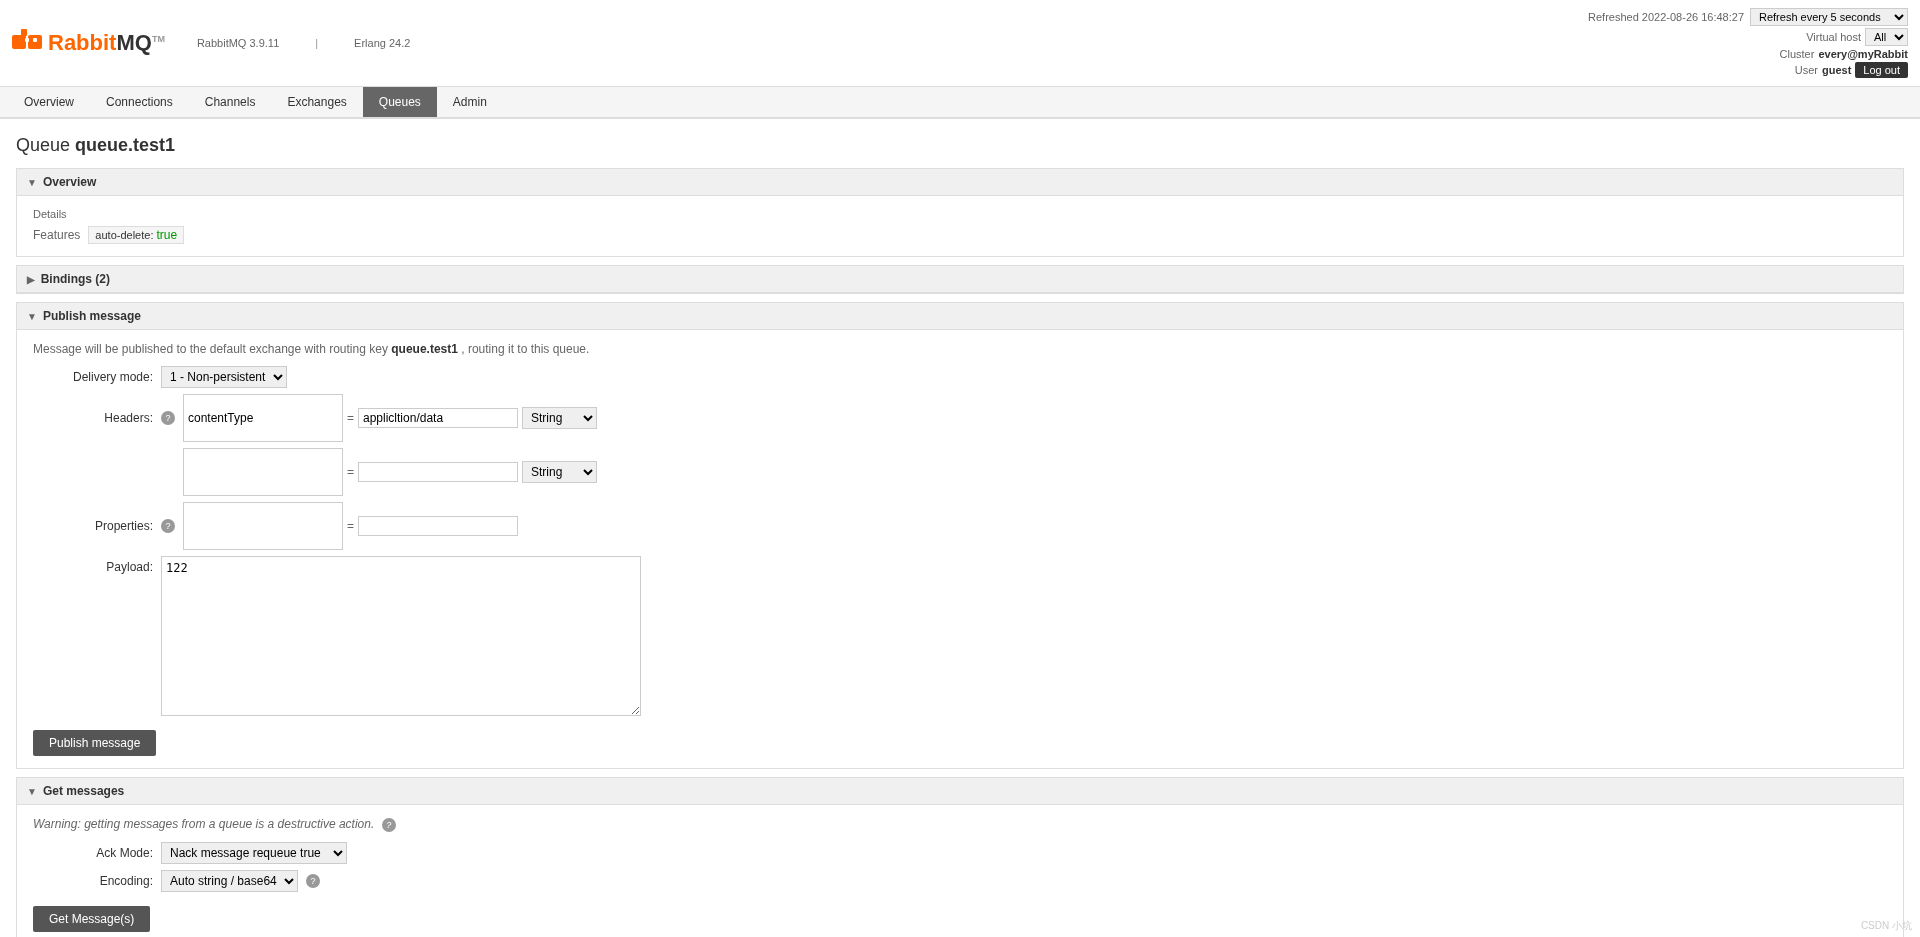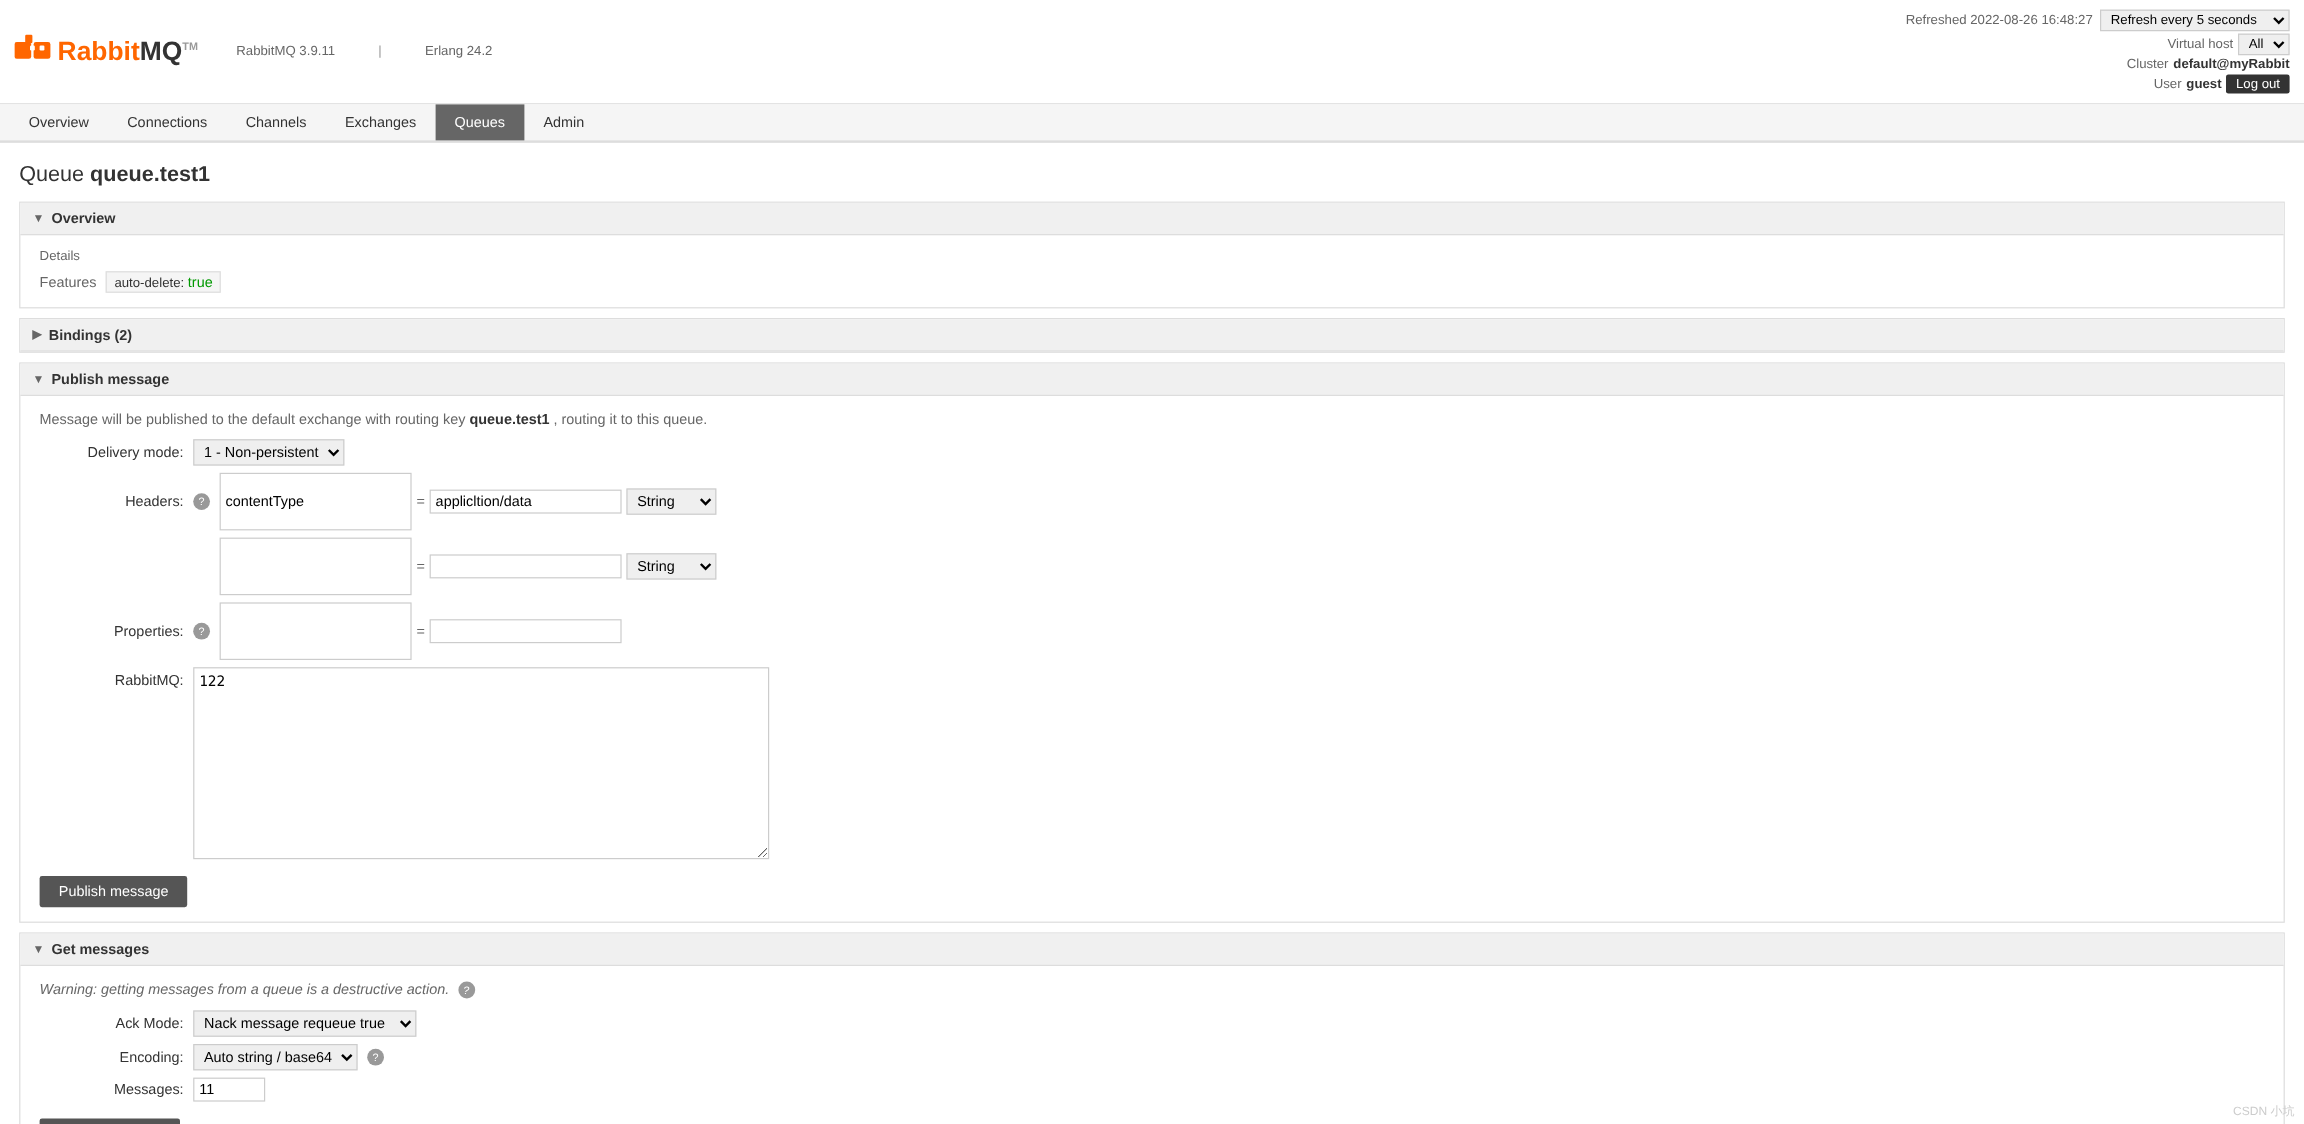--- a/index.html
+++ b/index.html
@@ -310,21 +310,21 @@
     </div>
     <div class="vhost-row">
       <span>Virtual host</span>
       <select class="vhost-select">
         <option>All</option>
         <option>/</option>
       </select>
     </div>
     <div class="cluster-row">
       <span>Cluster</span>
-      <span class="cluster-name">default@myRabbit</span>
+      <span class="cluster-name">every@myRabbit</span>
     </div>
     <div class="user-row">
       <span>User</span>
       <span class="user-name">guest</span>
       <button class="logout-btn">Log out</button>
     </div>
   </div>
 </div>
 
 <nav id="nav">
@@ -430,21 +430,21 @@
         <span class="help-icon">?</span>
         <div class="headers-row">
           <input type="text" class="form-input" value="" style="">
           <span class="eq-sign">=</span>
           <input type="text" class="header-value-input" value="" style="">
         </div>
       </div>
 
       
       <div class="form-row" style="align-items: flex-start;">
-        <span class="form-label" style="padding-top:4px;">RabbitMQ:</span>
+        <span class="form-label" style="padding-top:4px;">Payload:</span>
         <textarea class="payload-textarea" style="">122</textarea>
       </div>
 
       <button class="publish-btn">Publish message</button>
     </div>
   </div>
 
   <div class="section">
     <div class="section-header">
       <span class="section-arrow">▼</span>
@@ -470,24 +470,20 @@
       <div class="form-row">
         <span class="form-label">Encoding:</span>
         <select class="form-select">
           <option>Auto string / base64</option>
           <option>base64</option>
         </select>
         <span class="help-icon">?</span>
       </div>
 
       
-      <div class="form-row">
-        <span class="form-label">Messages:</span>
-        <input type="text" class="messages-input" value="11" style="">
-      </div>
 
       <button class="get-btn">Get Message(s)</button>
     </div>
   </div>
 
 </div>
 
 <div id="footer">
   <span>CSDN 小坑</span>
 </div>

